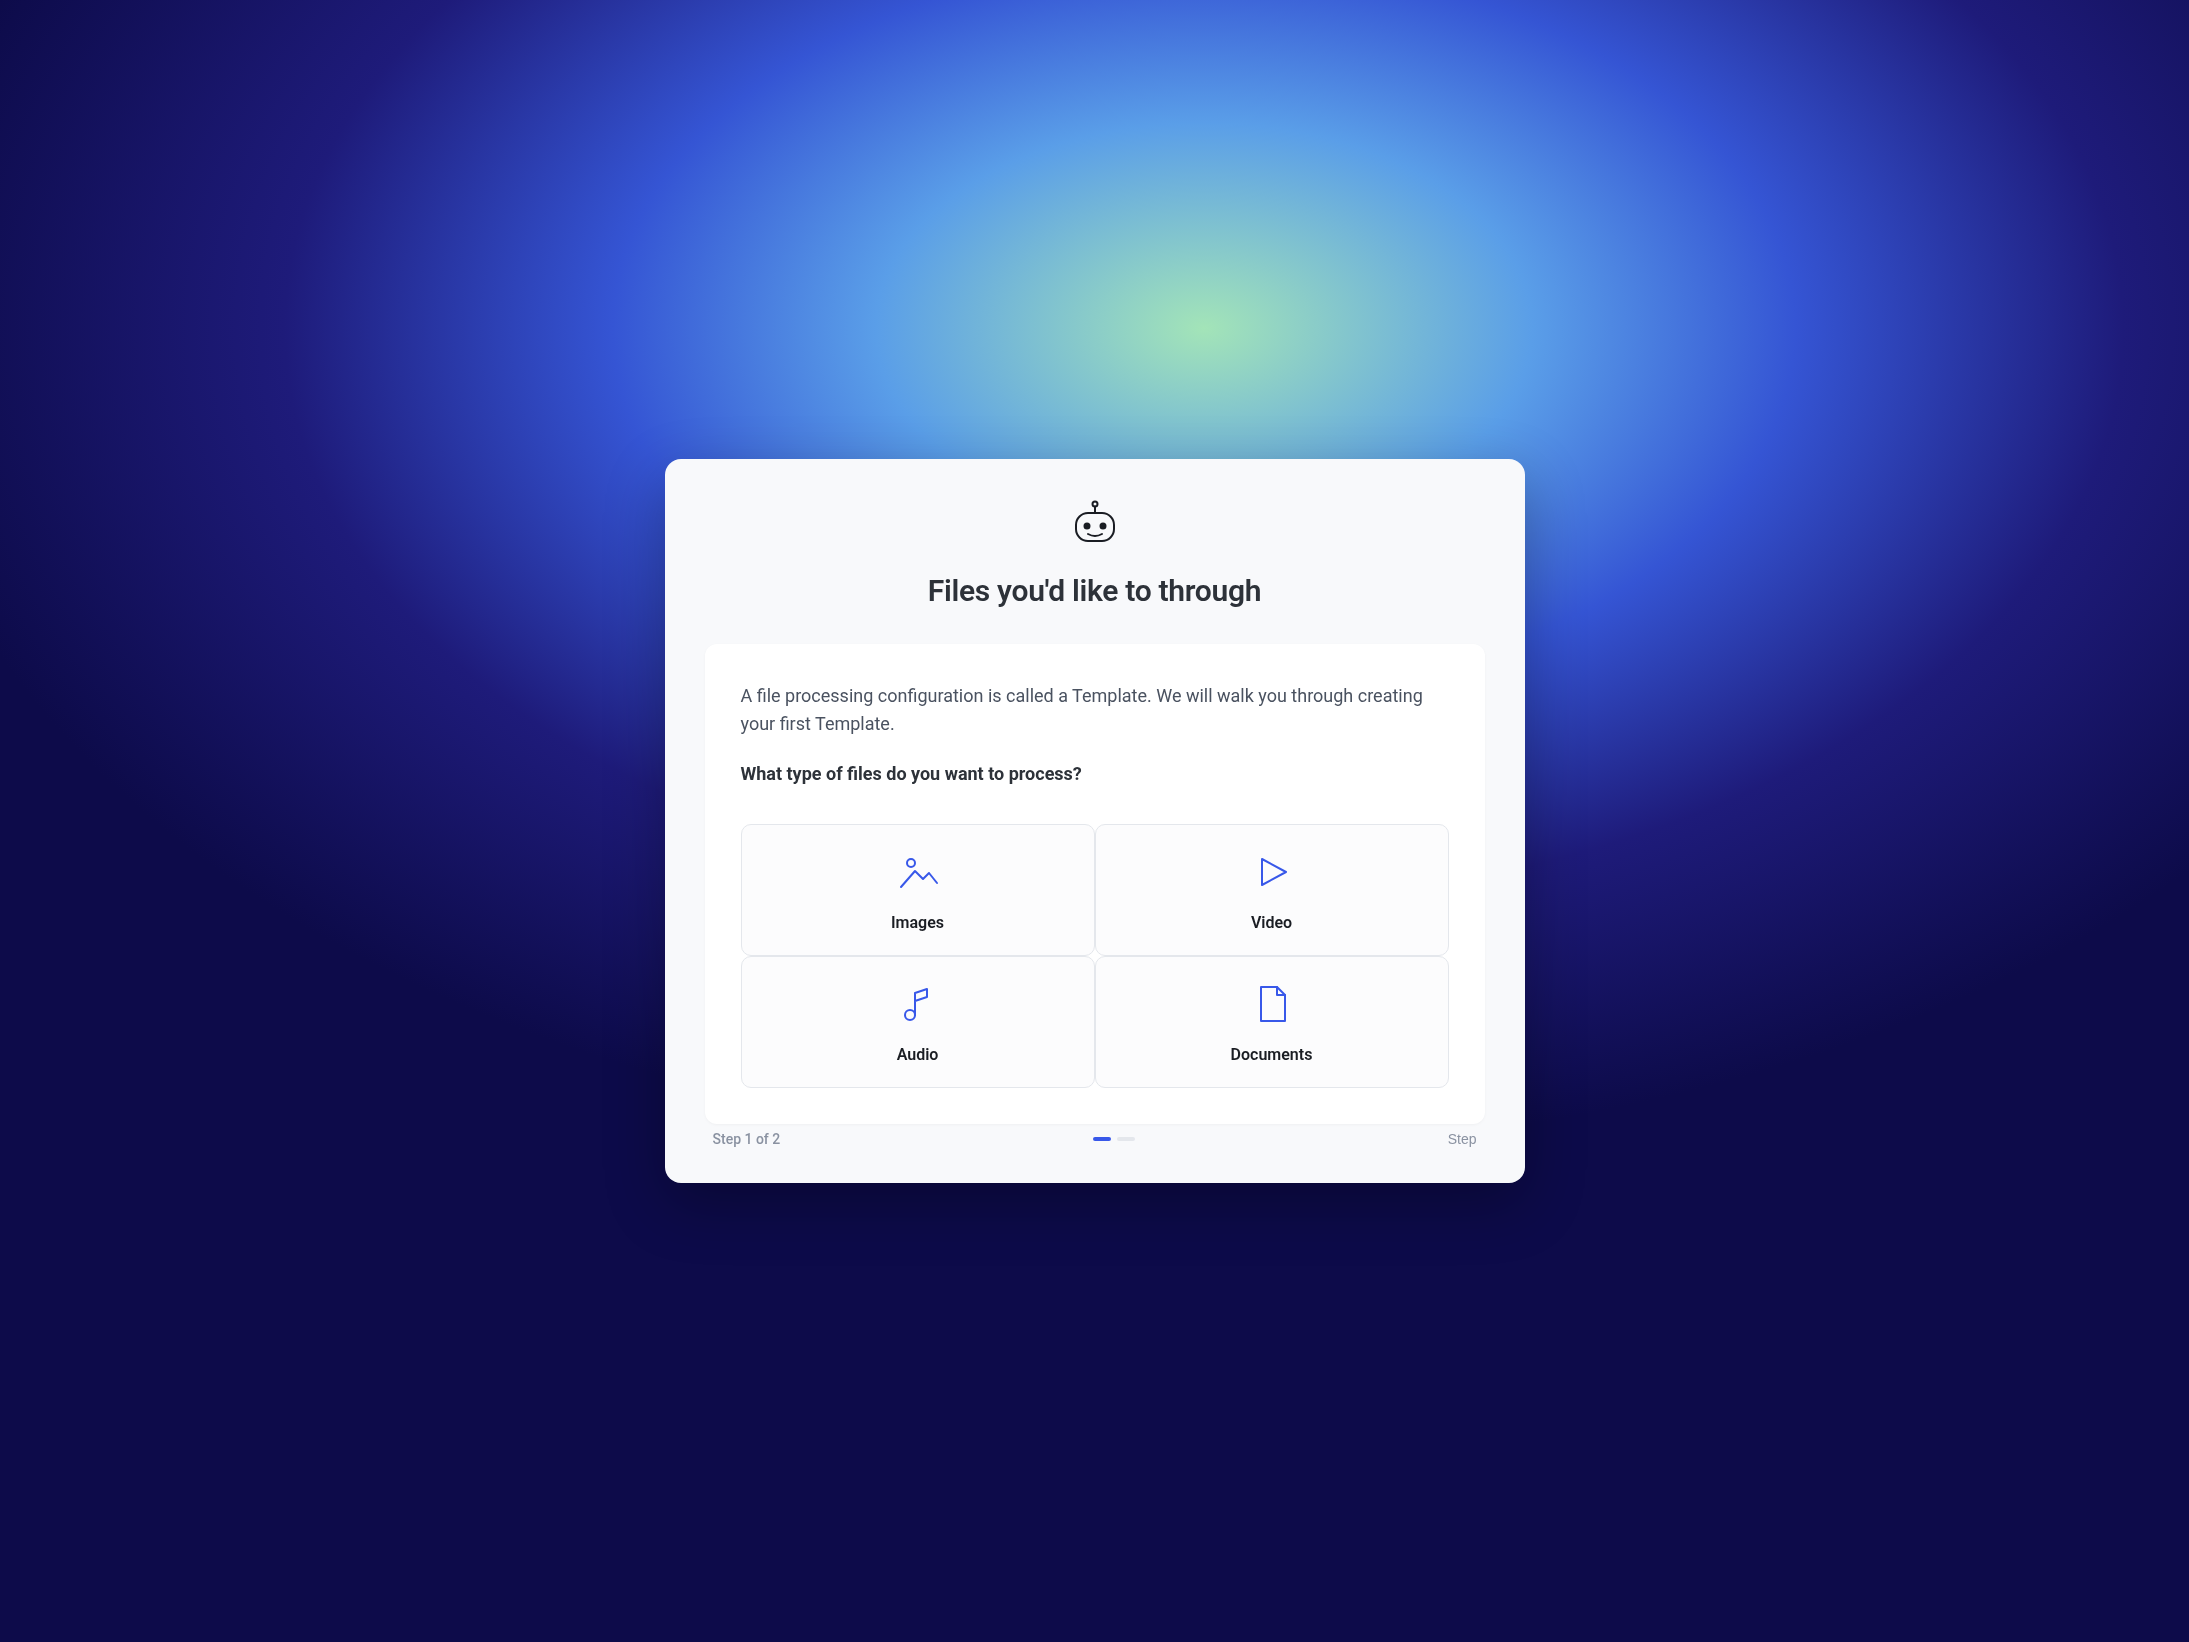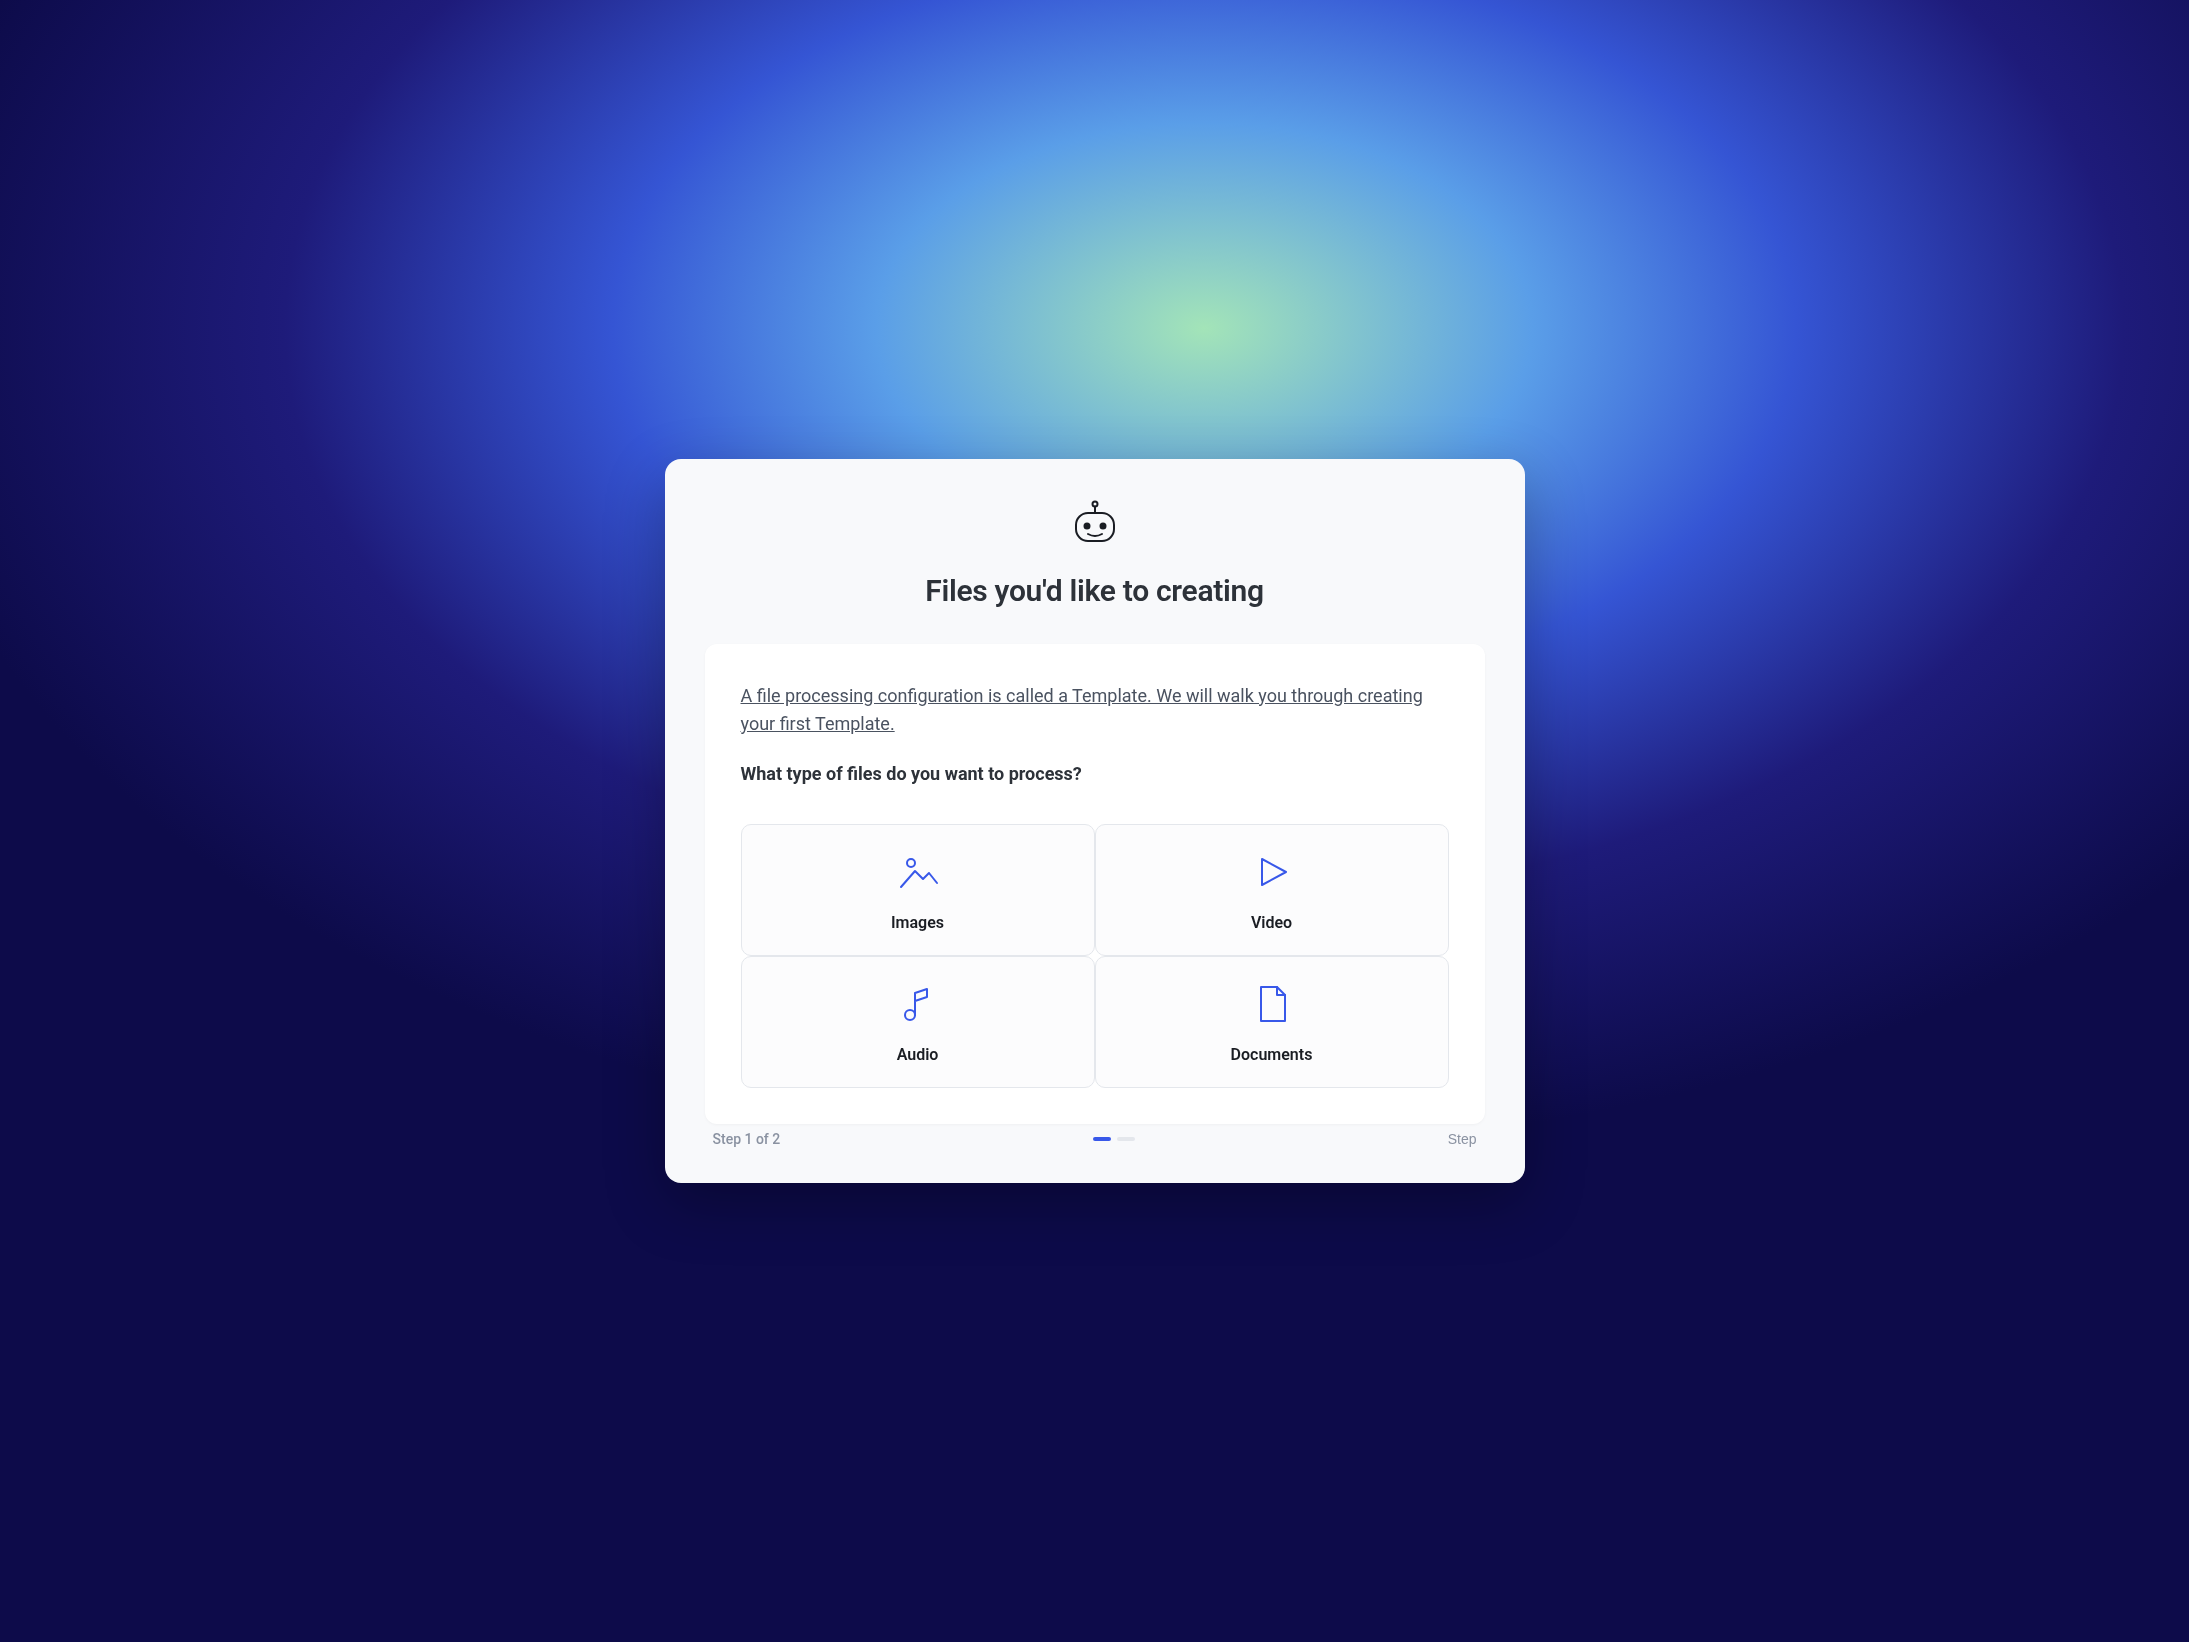--- a/index.html
+++ b/index.html
@@ -49,21 +49,20 @@
       border-radius: 12px;
       padding: 38px 36px 36px;
       box-shadow: 0 1px 3px rgba(0,0,0,0.04);
     }
 
     .intro-text {
       font-size: 18px;
       line-height: 1.55;
       color: #4a5260;
       margin-bottom: 26px;
-      text-decoration: underline;
     }
 
     .question {
       font-size: 18px;
       font-weight: 700;
       color: #2d3239;
       margin-bottom: 40px;
     }
 
     .tiles {
@@ -144,21 +143,21 @@
     <span class="robot-icon">
       <svg width="50" height="50" viewBox="0 0 50 50" fill="none" stroke="#1a1d23" stroke-width="2" stroke-linecap="round" stroke-linejoin="round">
         <circle cx="25" cy="5" r="2.5"></circle>
         <line x1="25" y1="7.5" x2="25" y2="14"></line>
         <rect x="6" y="14" width="38" height="28" rx="12"></rect>
         <circle cx="17" cy="27" r="2.5" fill="#1a1d23"></circle>
         <circle cx="33" cy="27" r="2.5" fill="#1a1d23"></circle>
         <path d="M18 35 Q25 39 32 35"></path>
       </svg>
     </span>
-    <h1 class="modal-title">Files you'd like to creating</h1>
+    <h1 class="modal-title">Files you'd like to through</h1>
   </div>
 
   <div class="card">
     <p class="intro-text">A file processing configuration is called a Template. We will walk you through creating your first Template.</p>
     <p class="question">What type of files do you want to process?</p>
 
     <div class="tiles">
 
       <div class="tile">
         <span class="tile-icon">

